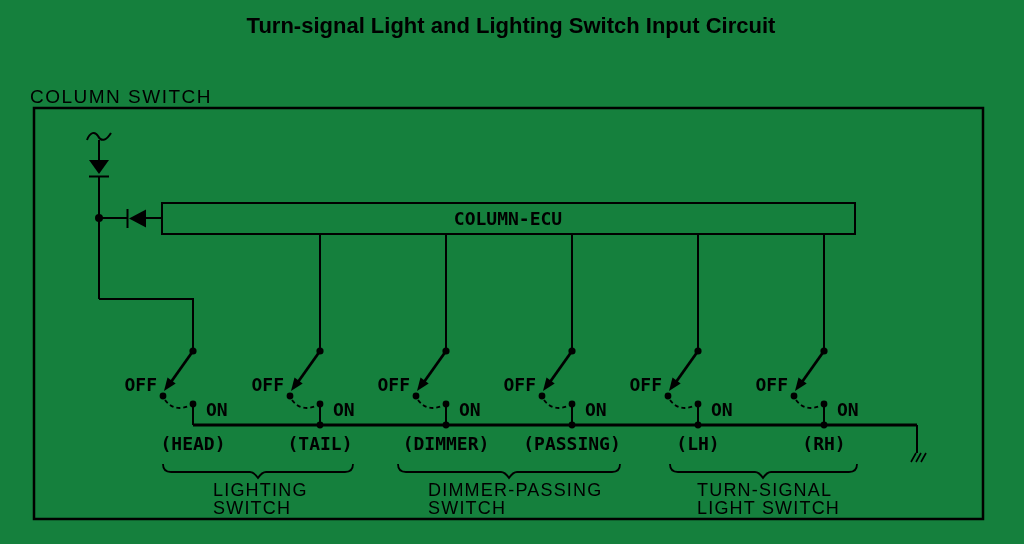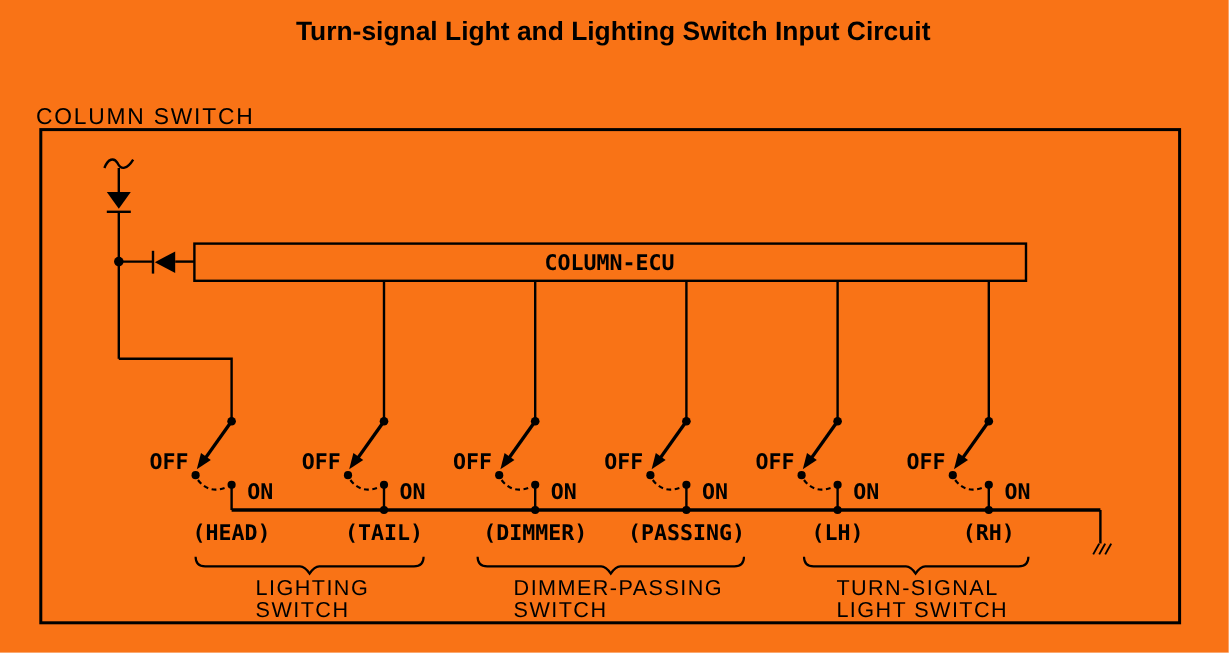--- a/index.html
+++ b/index.html
@@ -1,16 +1,16 @@
 <!DOCTYPE html>
 <html><head>
 <meta charset="utf-8">
 <style>
   html,body{margin:0;padding:0;background:#ffffff;}
-  .page{position:relative;width:1024px;height:544px;background:#f97316;overflow:hidden;text-align:center;}
+  .page{position:relative;width:1024px;height:544px;background:#15803d;overflow:hidden;text-align:center;}
   svg{display:block;}
   .title-text{font-family:"Liberation Sans",sans-serif;font-weight:bold;font-size:22px;fill:#000;}
   .container-label{font-family:"Liberation Sans",sans-serif;font-size:19px;letter-spacing:1.5px;fill:#000;}
   .mono-label{font-family:"DejaVu Sans Mono","Liberation Mono",monospace;font-weight:bold;font-size:18px;fill:#000;}
   .group-label{font-family:"Liberation Sans",sans-serif;font-size:18px;letter-spacing:1.2px;fill:#000;}
   .wire{stroke:#000;stroke-width:2;fill:none;}
   .wire-thick{stroke:#000;stroke-width:2.8;fill:none;}
   .boxline{stroke:#000;fill:none;}
   .dot{fill:#000;stroke:none;}
   .solid{fill:#000;stroke:none;}

